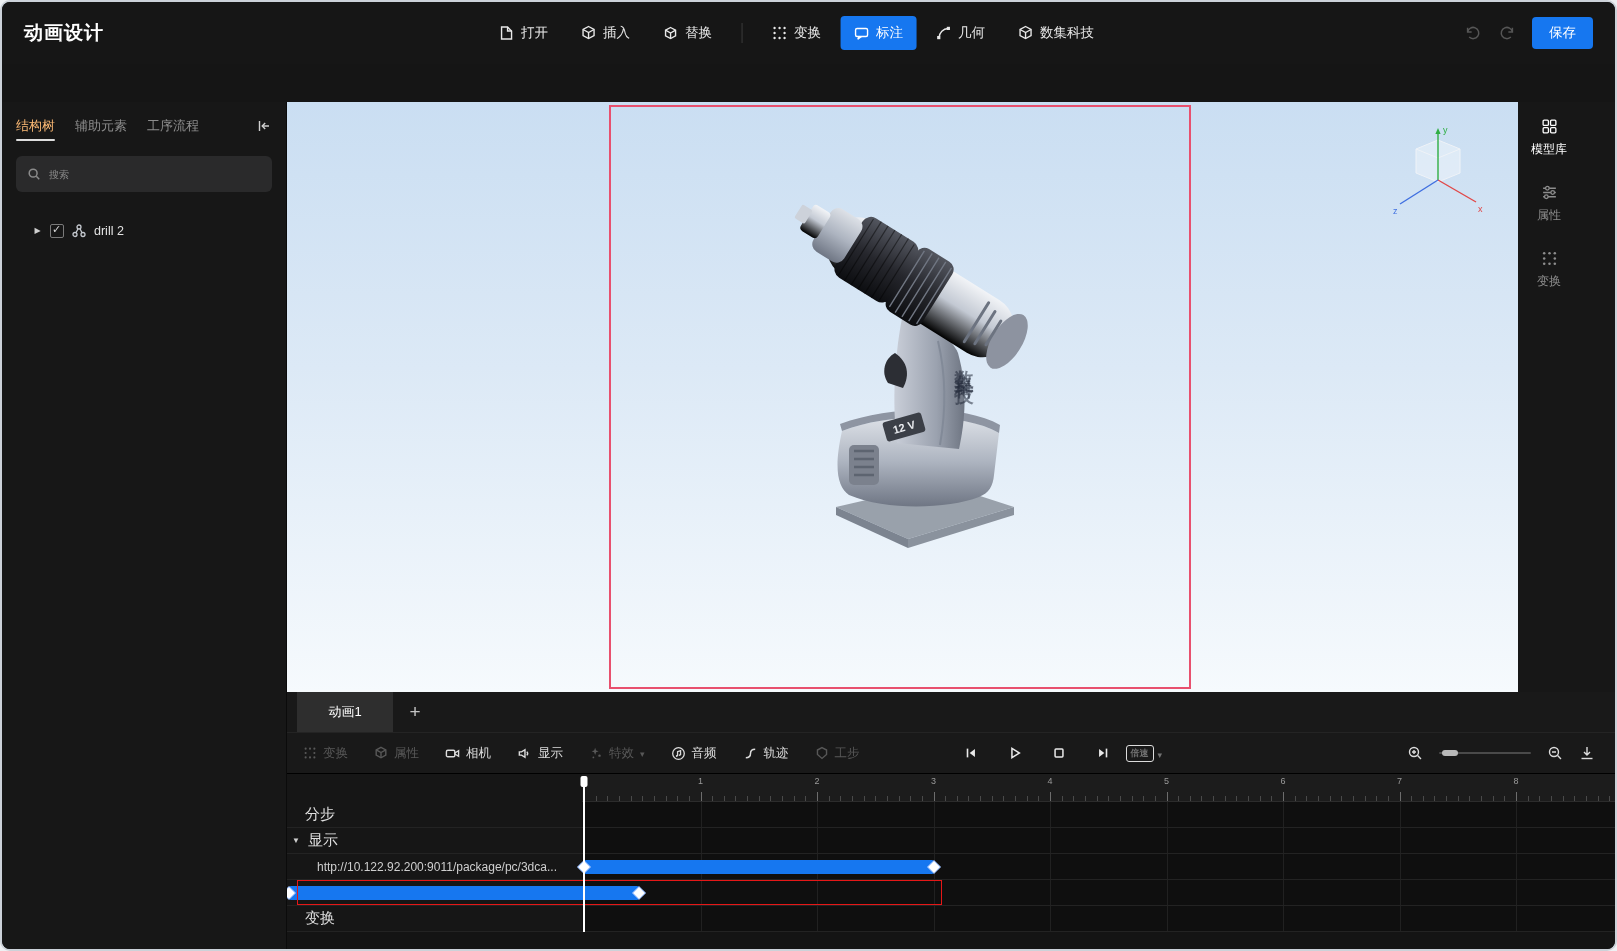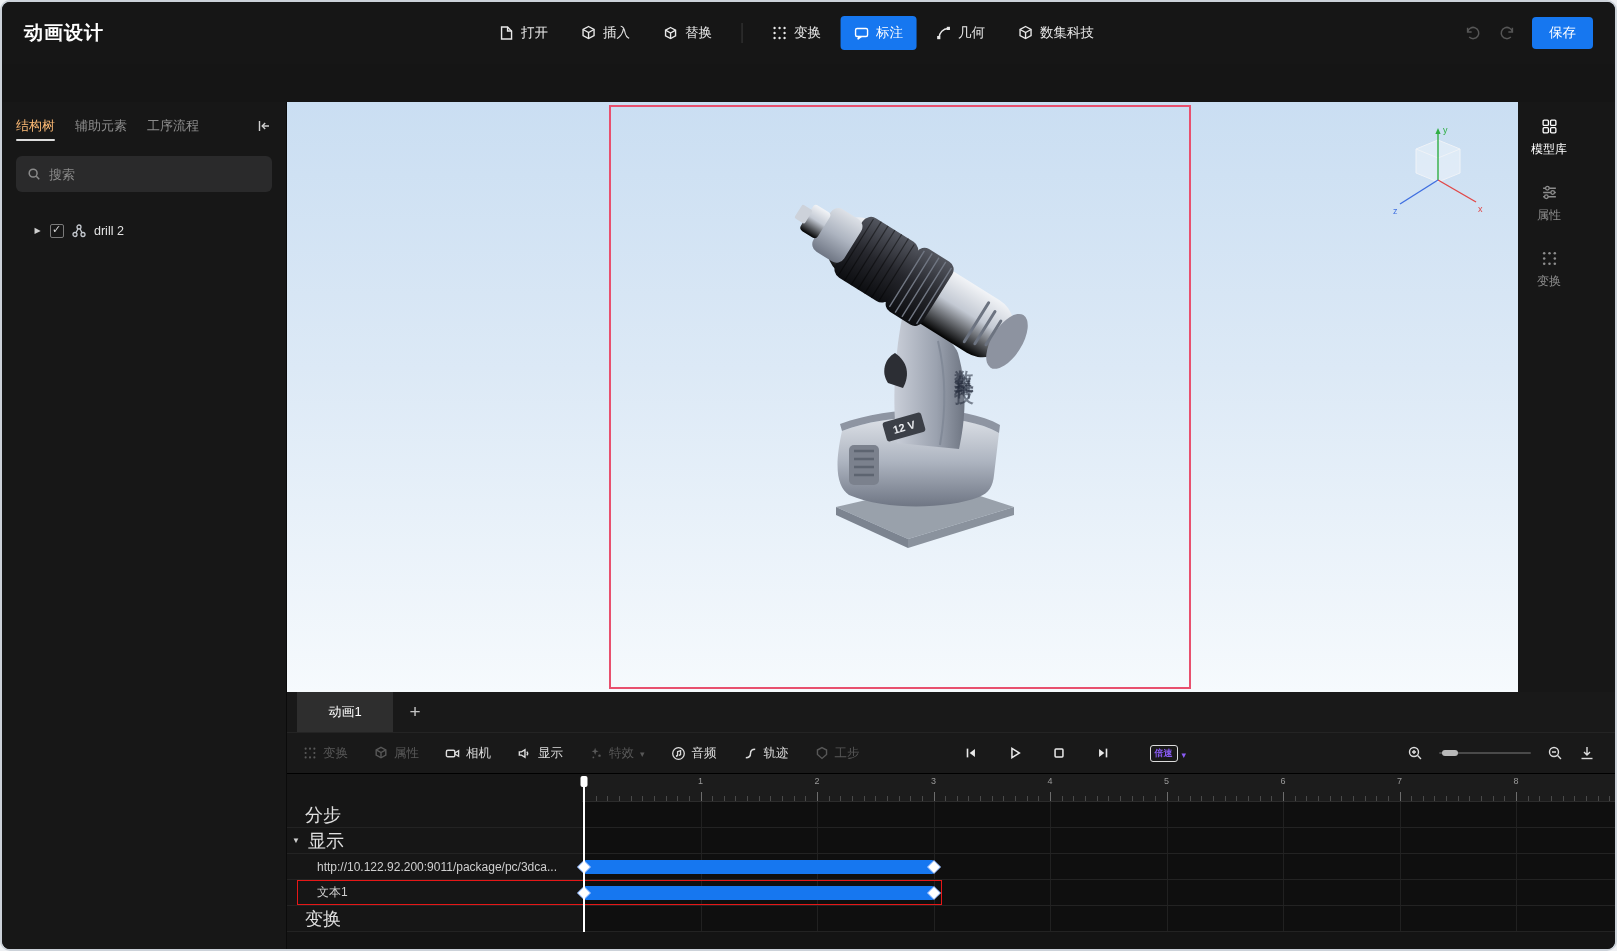--- a/index.html
+++ b/index.html
@@ -23,21 +23,21 @@
   .sbtn{display:flex;align-items:center;gap:7px;color:#e3e3e3;font-size:13px;cursor:pointer}
 
   
   .left-panel{position:absolute;top:100px;left:0;width:285px;bottom:0;background:#171717;border-right:1px solid #0b0b0b}
   .ptabs{display:flex;align-items:center;gap:20px;padding:0 14px;height:48px}
   .ptab{position:relative;color:#8d8d8d;font-size:13px;height:100%;display:flex;align-items:center;cursor:pointer;white-space:nowrap}
   .ptab.active{color:#fdba74}
   .ptab.active::after{content:"";position:absolute;left:0;right:0;bottom:9px;height:2px;border-radius:1px;background:#dedede}
   .collapse-btn{margin-left:auto;color:#cfcfcf;display:flex;cursor:pointer}
   .searchbox{margin:6px 14px 10px;height:36px;background:#2a2a2b;border-radius:6px;display:flex;align-items:center;gap:8px;padding:0 11px;color:#8b8b8b}
-  .searchbox input{flex:1;background:transparent;border:none;outline:none;color:#ffffff;font-size:13px;min-width:0}
+  .searchbox input{flex:1;background:transparent;border:none;outline:none;color:#ffffff;font-size:10px;min-width:0}
   .searchbox input::placeholder{color:#8b8b8b}
   .tree{padding-top:12px}
   .tree-item{display:flex;align-items:center;gap:7px;height:33px;padding:0 8px 0 12px;color:#e2e2e2;font-size:12.5px;cursor:pointer}
   .tree-item.lvl1{padding-left:30px}
   .tree-caret{width:11px;color:#cfcfcf;font-size:8px;flex:0 0 auto;text-align:center}
   .tree-caret.down::after{content:"▼"}
   .tree-caret.right::after{content:"▶"}
   .checkbox{width:14px;height:14px;border:1px solid #7a7a7a;border-radius:2px;position:relative;flex:0 0 auto}
   .checkbox.checked::after{content:"✓";position:absolute;left:1px;top:-2px;font-size:11px;color:#d8d8d8}
   .tree-label{white-space:nowrap;overflow:hidden;text-overflow:ellipsis}
@@ -59,37 +59,37 @@
   .timeline{position:absolute;left:285px;right:0;top:690px;bottom:0;background:#141414;overflow:hidden}
   .tl-tabs{height:40px;background:#191919;display:flex;align-items:stretch}
   .tl-tab{min-width:96px;margin-left:10px;background:#2e2e2e;color:#fff;font-size:13px;display:flex;align-items:center;justify-content:center;cursor:pointer}
   .tl-addtab{width:44px;display:flex;align-items:center;justify-content:center;color:#c3c3c3;font-size:19px;cursor:pointer}
   .tl-tools{height:42px;display:flex;align-items:center;background:#191919;border-top:1px solid #242424;border-bottom:1px solid #000;padding-left:16px}
   .tool{display:flex;align-items:center;gap:6px;color:#dcdcdc;font-size:12.5px;margin-right:26px;cursor:pointer;white-space:nowrap}
   .tool.disabled{color:#585858}
   .caret-mini::after{content:"▾";font-size:9px}
   .playback{display:flex;align-items:center;gap:30px;margin-left:78px;color:#e9e9e9}
   .pb{display:flex;cursor:pointer}
-  .speed{margin-left:40px;display:flex;align-items:flex-end;gap:4px;color:#8b5cf6;cursor:pointer}
+  .speed{margin-left:16px;display:flex;align-items:flex-end;gap:4px;color:#737373;cursor:pointer}
   .speed-badge{border:1.4px solid #dcdcdc;border-radius:3px;font-size:9px;padding:1px 4px;font-weight:bold;white-space:nowrap}
   .tl-right{margin-left:auto;display:flex;align-items:center;gap:16px;padding-right:20px;color:#dcdcdc}
   .slider{width:92px;height:2px;background:#4a4a4a;border-radius:1px;position:relative;cursor:pointer}
   .slider-handle{position:absolute;left:3px;top:50%;transform:translateY(-50%);width:16px;height:6px;border-radius:3px;background:#b9b9b9}
 
   .tl-ruler{position:relative;height:28px;background:#1c1c1c;border-bottom:1px solid #2c2c2c;cursor:pointer}
   .tl-ruler::before{content:"";position:absolute;left:0;top:0;bottom:-1px;width:295px;background:#161616;z-index:0}
   .tick{position:absolute;bottom:0;width:1px;height:5px;background:#4a4a4a;z-index:1}
   .tick.major{height:9px;background:#6d6d6d}
   .tick-num{position:absolute;top:2px;transform:translateX(-50%);font-size:9px;color:#9a9a9a;z-index:1}
 
   .tl-rows{position:relative;background:linear-gradient(90deg,#161616 0,#161616 295px,#0f0f0f 295px)}
   .grid-overlay{position:absolute;inset:0;pointer-events:none}
   .gridline{position:absolute;top:0;bottom:0;width:1px;background:#212121}
   .tl-row{position:relative;height:26px;display:flex;border-bottom:1px solid #232323}
-  .tl-label{width:295px;flex:0 0 auto;display:flex;align-items:center;gap:5px;padding-left:18px;color:#e0e0e0;font-size:18px}
+  .tl-label{width:295px;flex:0 0 auto;display:flex;align-items:center;gap:5px;padding-left:18px;color:#e0e0e0;font-size:15px}
   .tl-row.track .tl-label{padding-left:30px;color:#cfcfcf;font-size:12px}
   .tl-label .txt{white-space:nowrap;overflow:hidden;text-overflow:ellipsis;max-width:250px}
   .row-caret{width:11px;font-size:8px;color:#cfcfcf;margin-left:-13px}
   .row-caret.down::after{content:"▼"}
   .tl-track{flex:1;position:relative}
   .tl-bar{position:absolute;top:50%;transform:translateY(-50%);height:14px;background:#1677f0;border-radius:2px;cursor:pointer}
   .keyframe{position:absolute;top:50%;width:8px;height:8px;background:#fff;transform:translate(-50%,-50%) rotate(45deg);box-shadow:0 0 0 1px #9cc0ff;cursor:pointer}
   .keyframe.start{left:0}
   .keyframe.end{left:100%}
   .row-selection{position:absolute;top:0;height:25px;border:1.6px solid #e51717;pointer-events:none;z-index:5}
@@ -580,23 +580,20 @@
             <span class="txt">http://10.122.92.200:9011/package/pc/3dca...</span>
           </div>
         <div class="tl-track">
             <div class="tl-bar" style="left: 2px; width: 349.5px;">
               <div class="keyframe start"></div>
               <div class="keyframe end"></div>
             </div>
           </div>
       </div>
       <div class="tl-row track">
-        <div class="tl-label">
-            <span class="txt">文本1</span>
-          </div>
         <div class="tl-track">
             <div class="tl-bar" style="left: 2px; width: 349.5px;">
               <div class="keyframe start"></div>
               <div class="keyframe end"></div>
             </div>
           </div>
       <div class="row-selection" style="left: 10px; width: 644.5px;"></div>
         </div>
       <div class="tl-row group">
         <div class="tl-label">

